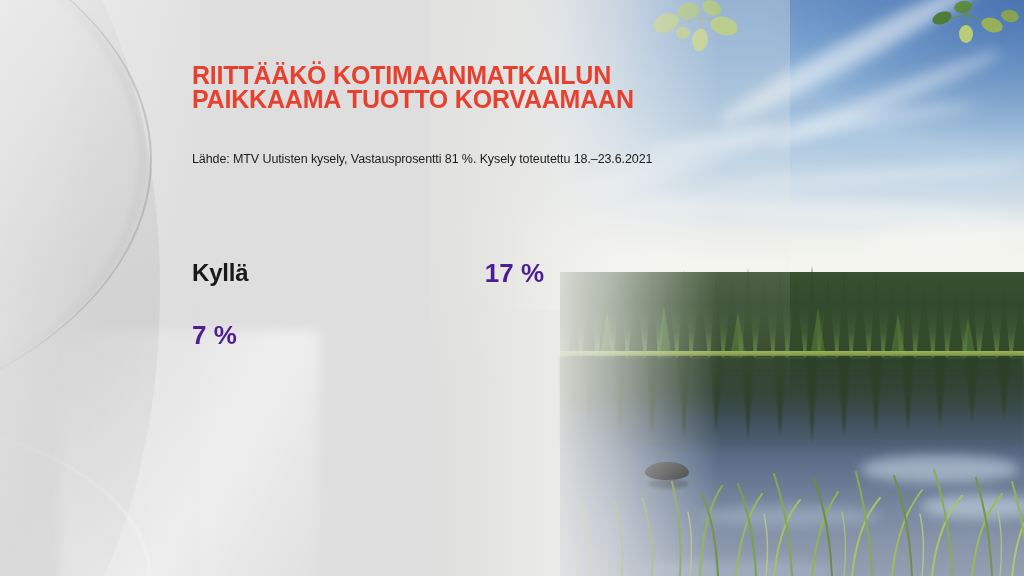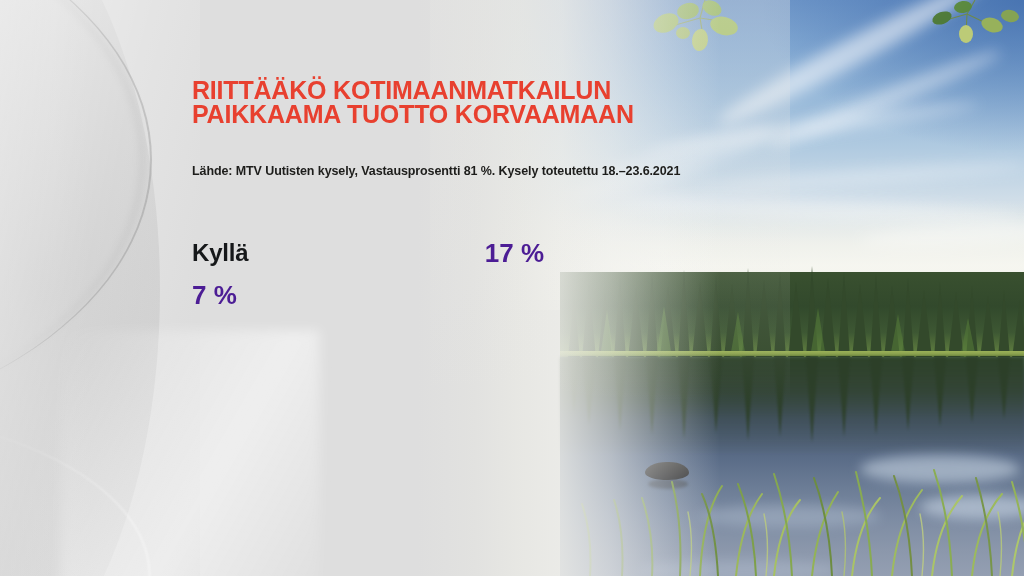--- a/index.html
+++ b/index.html
@@ -167,43 +167,43 @@
   .bottom-sheen{
     position:absolute; left:60px; top:330px; width:260px; height:300px;
     background:linear-gradient(120deg, rgba(255,255,255,0) 0%, rgba(255,255,255,.5) 55%, rgba(255,255,255,0) 100%);
     filter:blur(6px);
   }
 
   
   .content{ position:absolute; left:0; top:0; width:1024px; height:576px; }
 
   .title{
-    position:absolute; left:192px; top:79px; width:540px;
+    position:absolute; left:192px; top:64px; width:540px;
     color:#e8402f;
     font-size:25px;
     line-height:23.5px;
     font-weight:bold;
     letter-spacing:-0.2px;
     text-transform:uppercase;
   }
   .title div{ white-space:nowrap; }
 
   .source{
-    position:absolute; left:192px; top:164px;
+    position:absolute; left:192px; top:152px;
     color:#1d1d1b;
     font-size:12.5px;
-    font-weight:bold;
+    font-weight:normal;
     letter-spacing:-0.1px;
     white-space:nowrap;
   }
 
   .results{ position:absolute; left:192px; top:238px; width:352px; }
   .row{
     position:relative; height:42px;
-    display:flex; align-items:flex-start; justify-content:space-between;
+    display:flex; align-items:flex-start; justify-content:space-between;margin-top:20px;
   }
   .row .label{
     color:#16181a;
     font-size:24px;
     font-weight:bold;
     letter-spacing:-0.2px;
     line-height:30px;
   }
   .row .value{
     color:#4c1d95;

